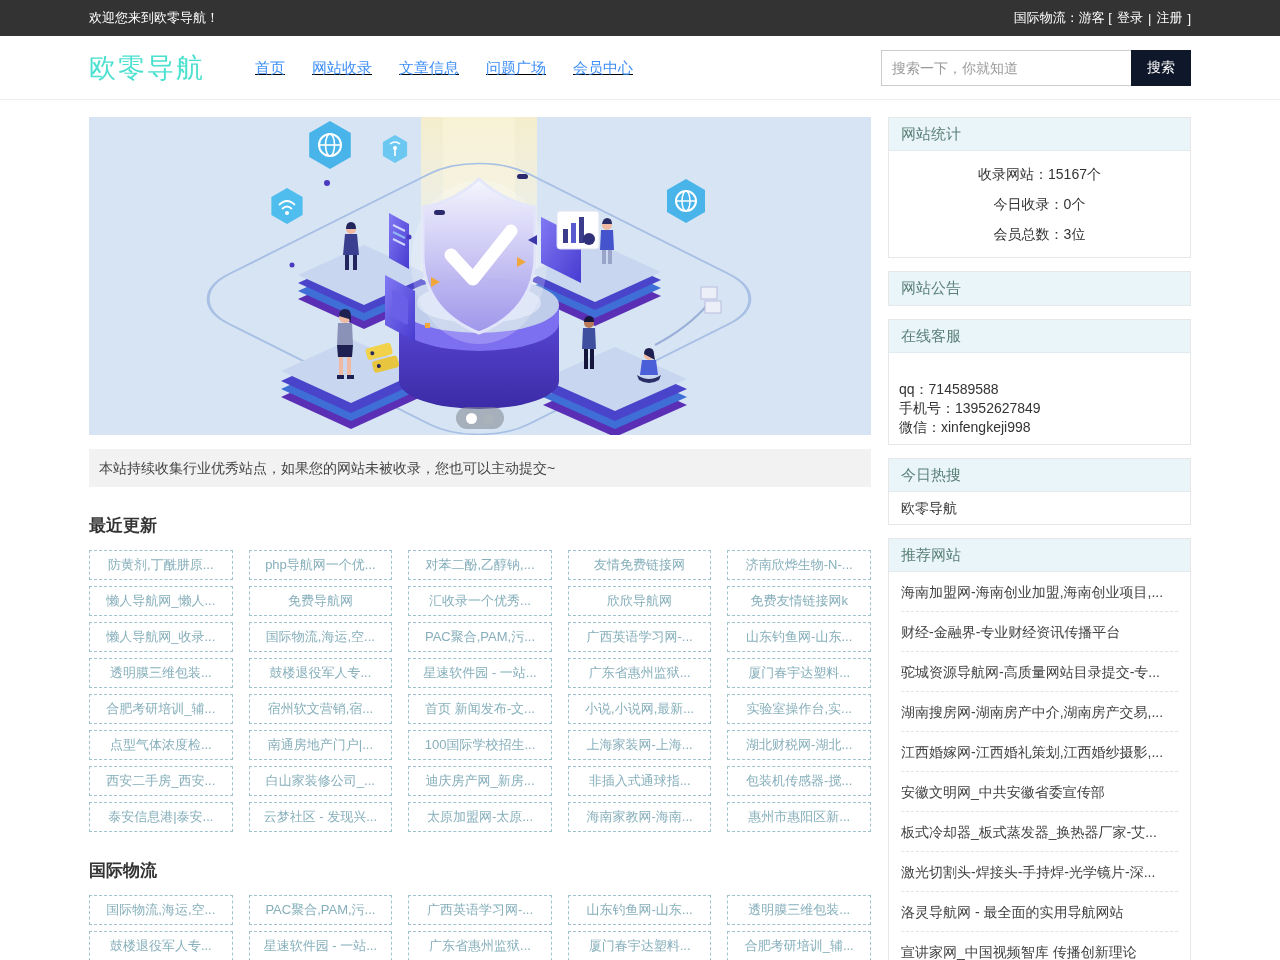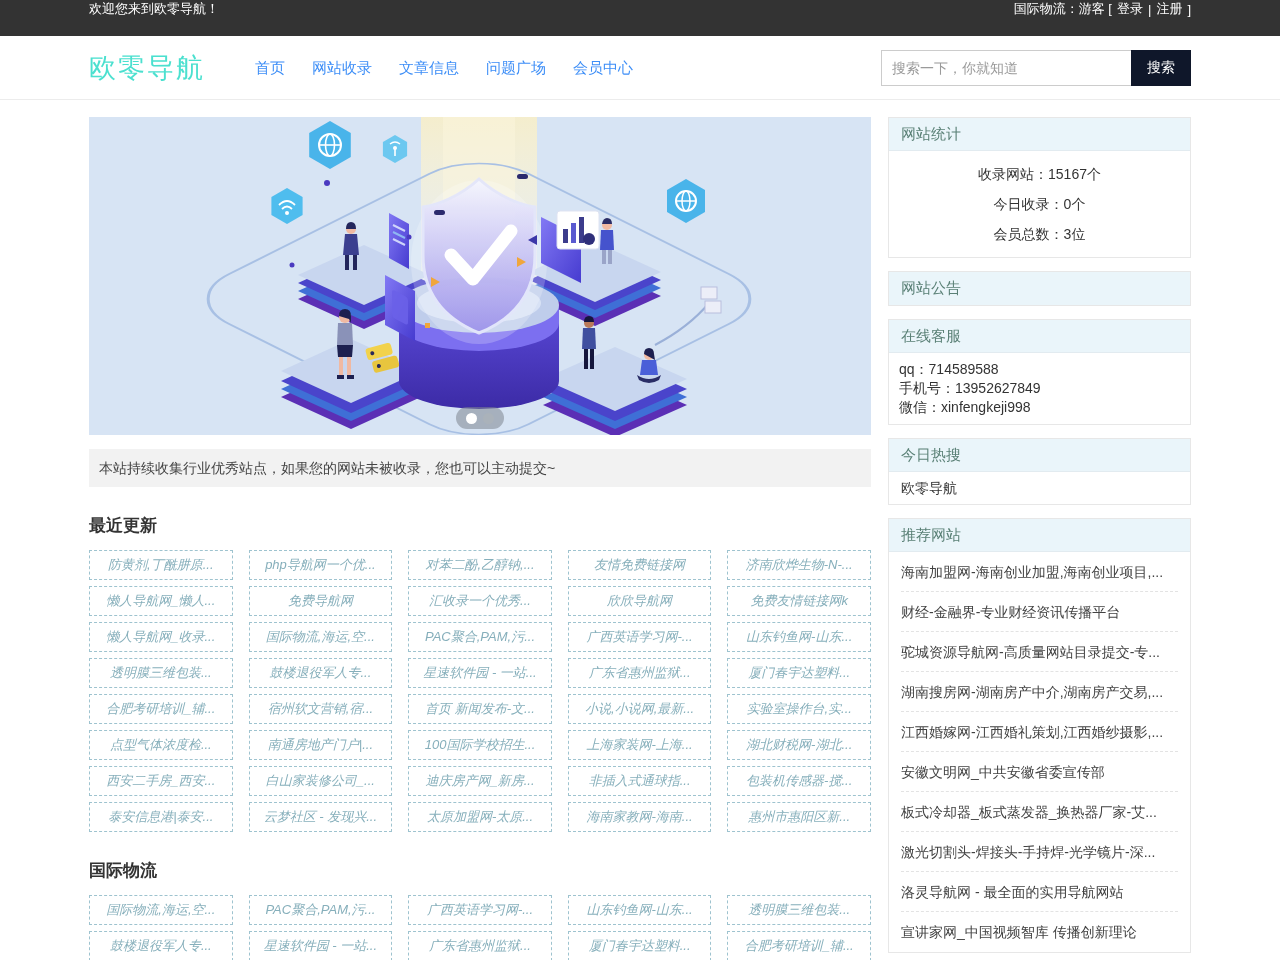--- a/index.html
+++ b/index.html
@@ -3,29 +3,29 @@
 <meta charset="utf-8">
 <style>
   * { margin:0; padding:0; box-sizing:border-box; }
   html,body { width:1280px; height:960px; overflow:hidden; background:#fff;
     font-family:"Liberation Sans","DejaVu Sans",sans-serif; }
   a { text-decoration:none; cursor:pointer; }
   .wrap { width:1102px; margin:0 auto; }
 
   
   .topbar { height:36px; background:#333; color:#fff; font-size:13px; }
-  .topbar .wrap { display:flex; align-items:flex-start; height:36px; }
+  .topbar .wrap { display:flex; align-items:center; height:36px; }
   .topbar-right { margin-left:auto; display:flex; gap:5px; align-items:center; }
   .topbar a { color:#fff; }
 
   
   .header { height:64px; background:#fff; border-bottom:1px solid #ececec; }
   .header .wrap { display:flex; align-items:center; height:64px; }
   .logo { font-size:27px; color:#4BE0CF; letter-spacing:2px; margin-right:50px; font-weight:400; }
-  .nav { display:flex; gap:27px; font-size:15px; }
+  .nav { display:flex; gap:27px; font-size:15px;text-decoration:underline; }
   .nav a { color:#3D8EF7; }
   .searchbox { margin-left:auto; display:flex; height:36px;padding-left:44px; }
   .searchbox input { width:250px; height:36px; border:1px solid #ccc; border-right:none;
     padding:0 10px; font-size:14px; color:#333; outline:none; font-family:inherit; }
   .searchbox input::placeholder { color:#9a9a9a; }
   .searchbox button { width:60px; height:36px; background:#0f172a; color:#fff; border:none;
     font-size:14px; cursor:pointer; font-family:inherit; }
 
   
   .main { display:flex; gap:17px; margin-top:17px; }
@@ -40,33 +40,33 @@
   .dot { width:11px; height:11px; border-radius:50%; background:#aab2ba; cursor:pointer; }
   .dot.active { background:#fff; }
 
   
   .notice { margin-top:14px; height:38px; line-height:38px; background:#f2f2f2;
     font-size:14px; color:#444; padding:0 10px; }
 
   
   .sec-title { margin-top:27px; font-size:17px; font-weight:bold; color:#333; }
   .linkgrid { margin-top:13px; display:grid; grid-template-columns:repeat(5,1fr);
-    column-gap:16px; row-gap:6px;font-style:italic; }
+    column-gap:16px; row-gap:6px; }
   .linkgrid a { display:block; height:30px; line-height:28px; border:1px dashed #9EC3CF;
     color:#86AFBB; font-size:13px; text-align:center; padding:0 8px; white-space:nowrap;
     overflow:hidden; text-overflow:ellipsis; background:#fff; }
 
   
   .panel { border:1px solid #e7e7e7; margin-bottom:13px; background:#fff; }
   .panel-h { height:33px; line-height:32px; background:#EAF5FA; color:#5A8076;
     font-size:15px; padding:0 12px; border-bottom:1px solid #e2ebf0; }
   .panel-h.no-body { border-bottom:none; }
   .stats-body { padding:8px 12px;text-align:center; }
   .stats-body div { height:30px; line-height:30px; font-size:14px; color:#333; }
-  .svc-body { padding:7px 10px; font-size:14px; color:#333; line-height:19px; }
+  .svc-body { padding:7px 10px; font-size:14px; color:#333; line-height:19px;margin-top:20px; }
   .hot-body { padding:0 12px; }
   .hot-body div { height:32px; line-height:32px; font-size:14px; color:#333; }
   .rec-body { padding:0 12px; }
   .rec-body a { display:block; height:40px; line-height:40px; font-size:14px; color:#424242;
     border-bottom:1px dashed #e3e3e3; white-space:nowrap; overflow:hidden; }
   .rec-body a:last-child { border-bottom:none; }
 </style>
 </head>
 <body>
 

